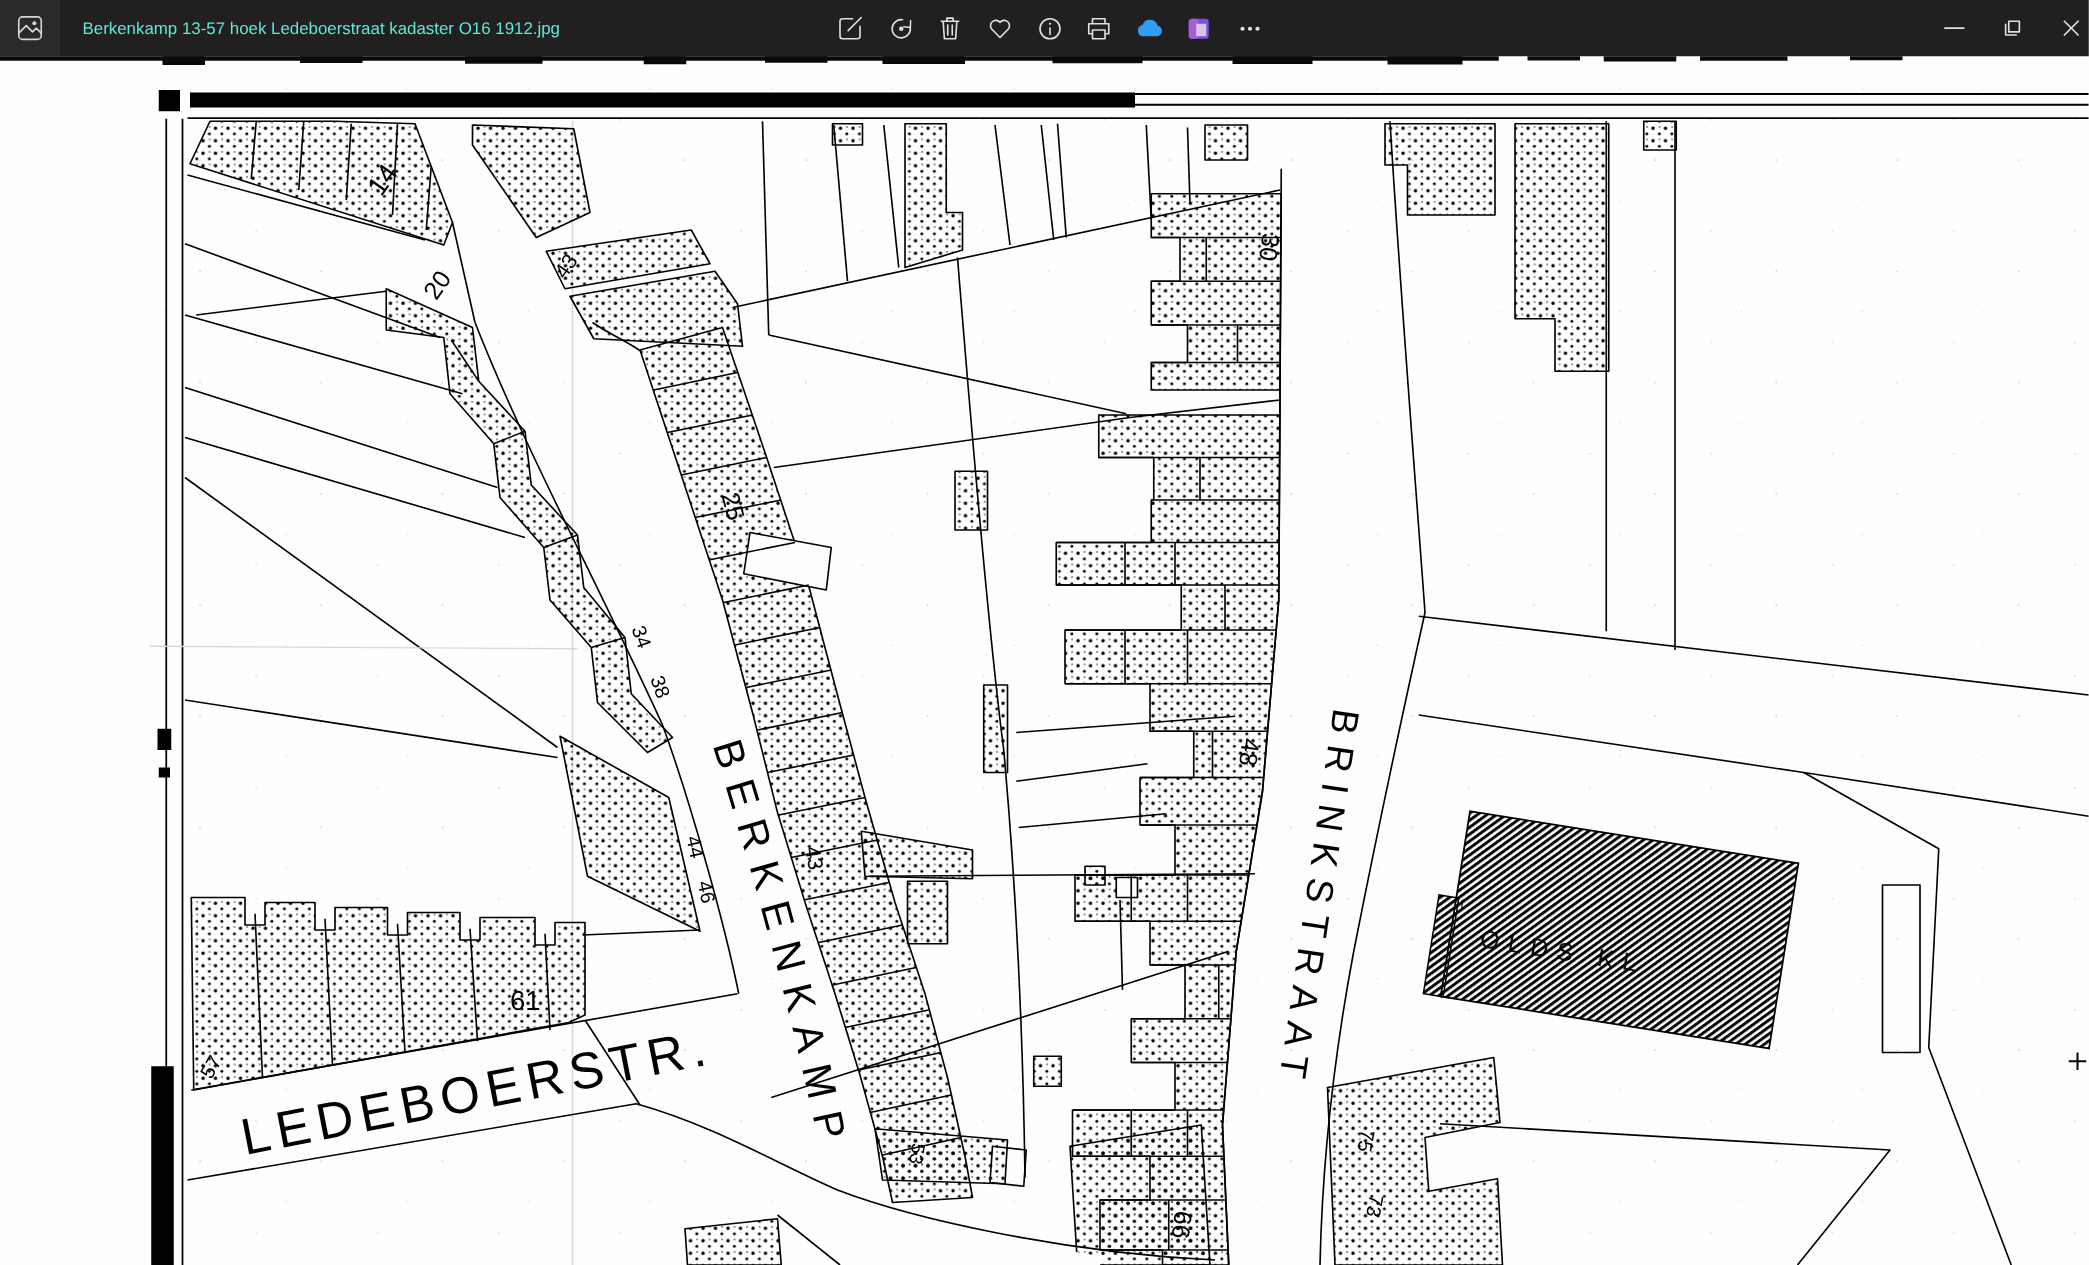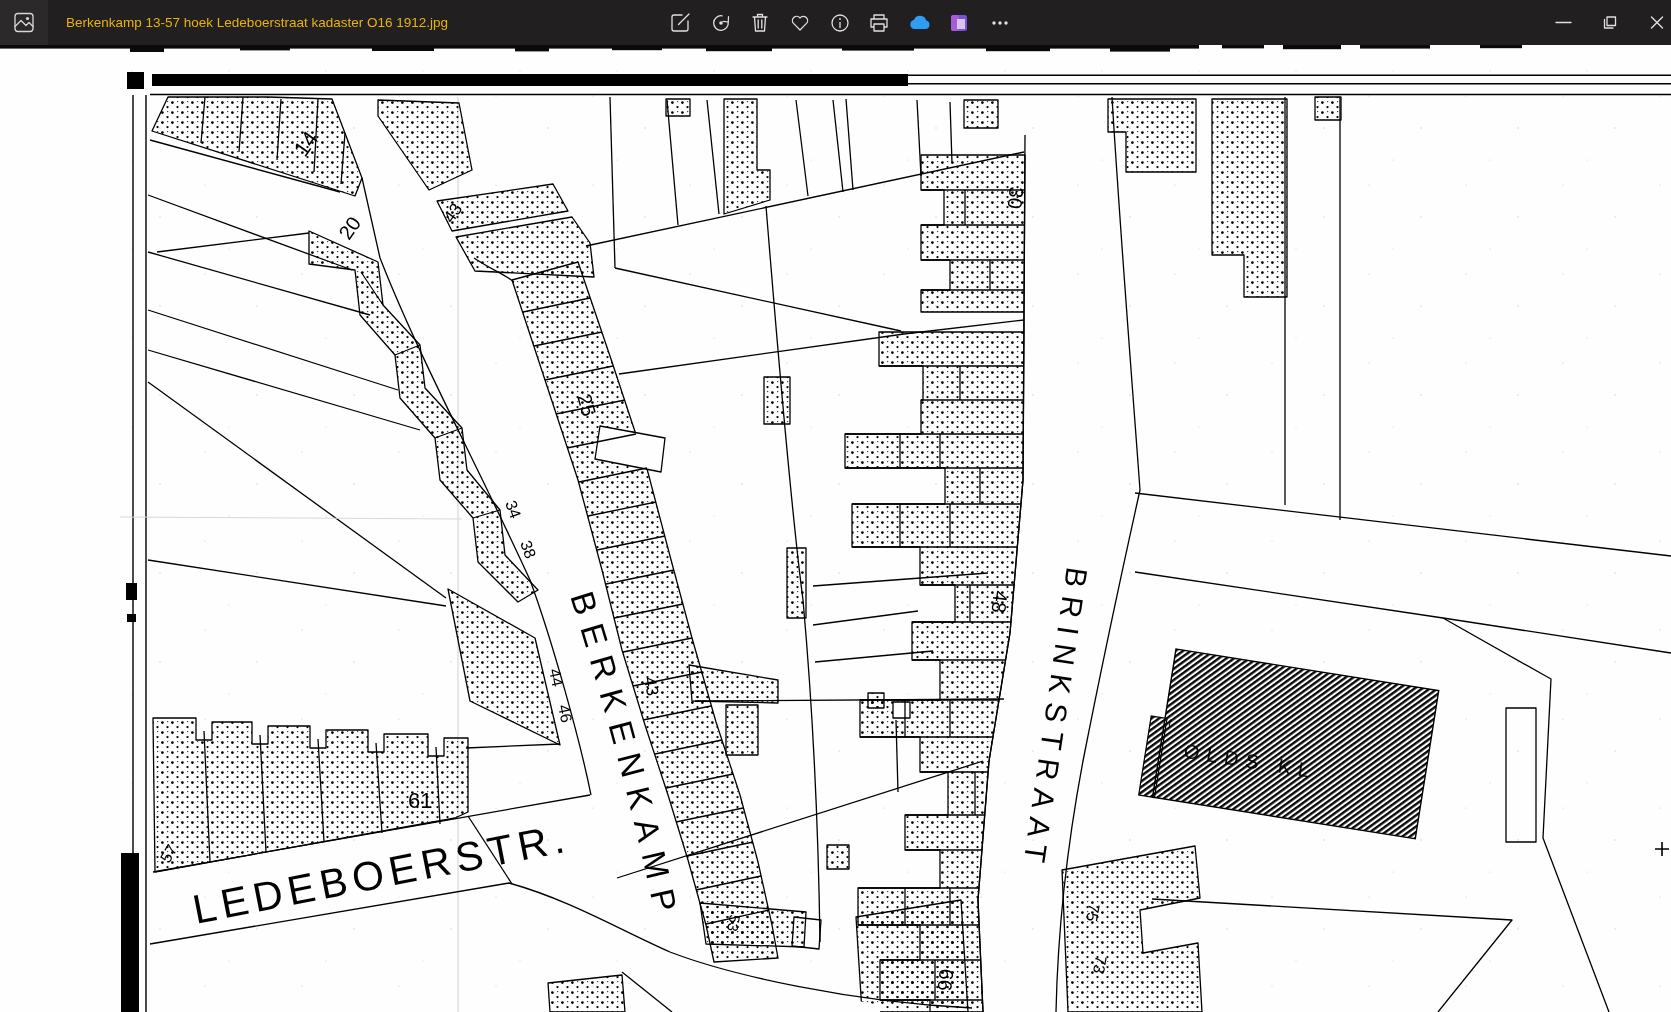--- a/index.html
+++ b/index.html
@@ -1,19 +1,19 @@
 <!DOCTYPE html>
 <html><head>
 <meta charset="utf-8">
 <style>
   html,body{margin:0;padding:0;width:1671px;height:1012px;overflow:hidden;background:#fff;
     font-family:"Liberation Sans",sans-serif;}
   #titlebar{position:absolute;left:0;top:0;width:1671px;height:45px;background:#211f20;z-index:5;}
   #appicon{position:absolute;left:0;top:0;width:48px;height:45px;background:#2b292a;}
-  #ttext{position:absolute;left:66px;top:0;height:45px;line-height:45px;color:#eab308;font-size:13.5px;}
+  #ttext{position:absolute;left:66px;top:0;height:45px;line-height:45px;color:#5eead4;font-size:13.5px;}
   #mapsvg{position:absolute;left:0;top:0;z-index:1;}
 </style>
 </head>
 <body>
 <svg id="mapsvg" width="1671" height="1012" viewBox="0 0 1671 1012">
  <defs>
   <pattern id="st" width="10" height="10" patternUnits="userSpaceOnUse">
     <circle cx="2.4" cy="2.6" r="1.35" fill="#000"></circle>
     <circle cx="7.5" cy="7.1" r="1.15" fill="#000"></circle>
     <circle cx="7.7" cy="1.6" r="0.6" fill="#000"></circle>

